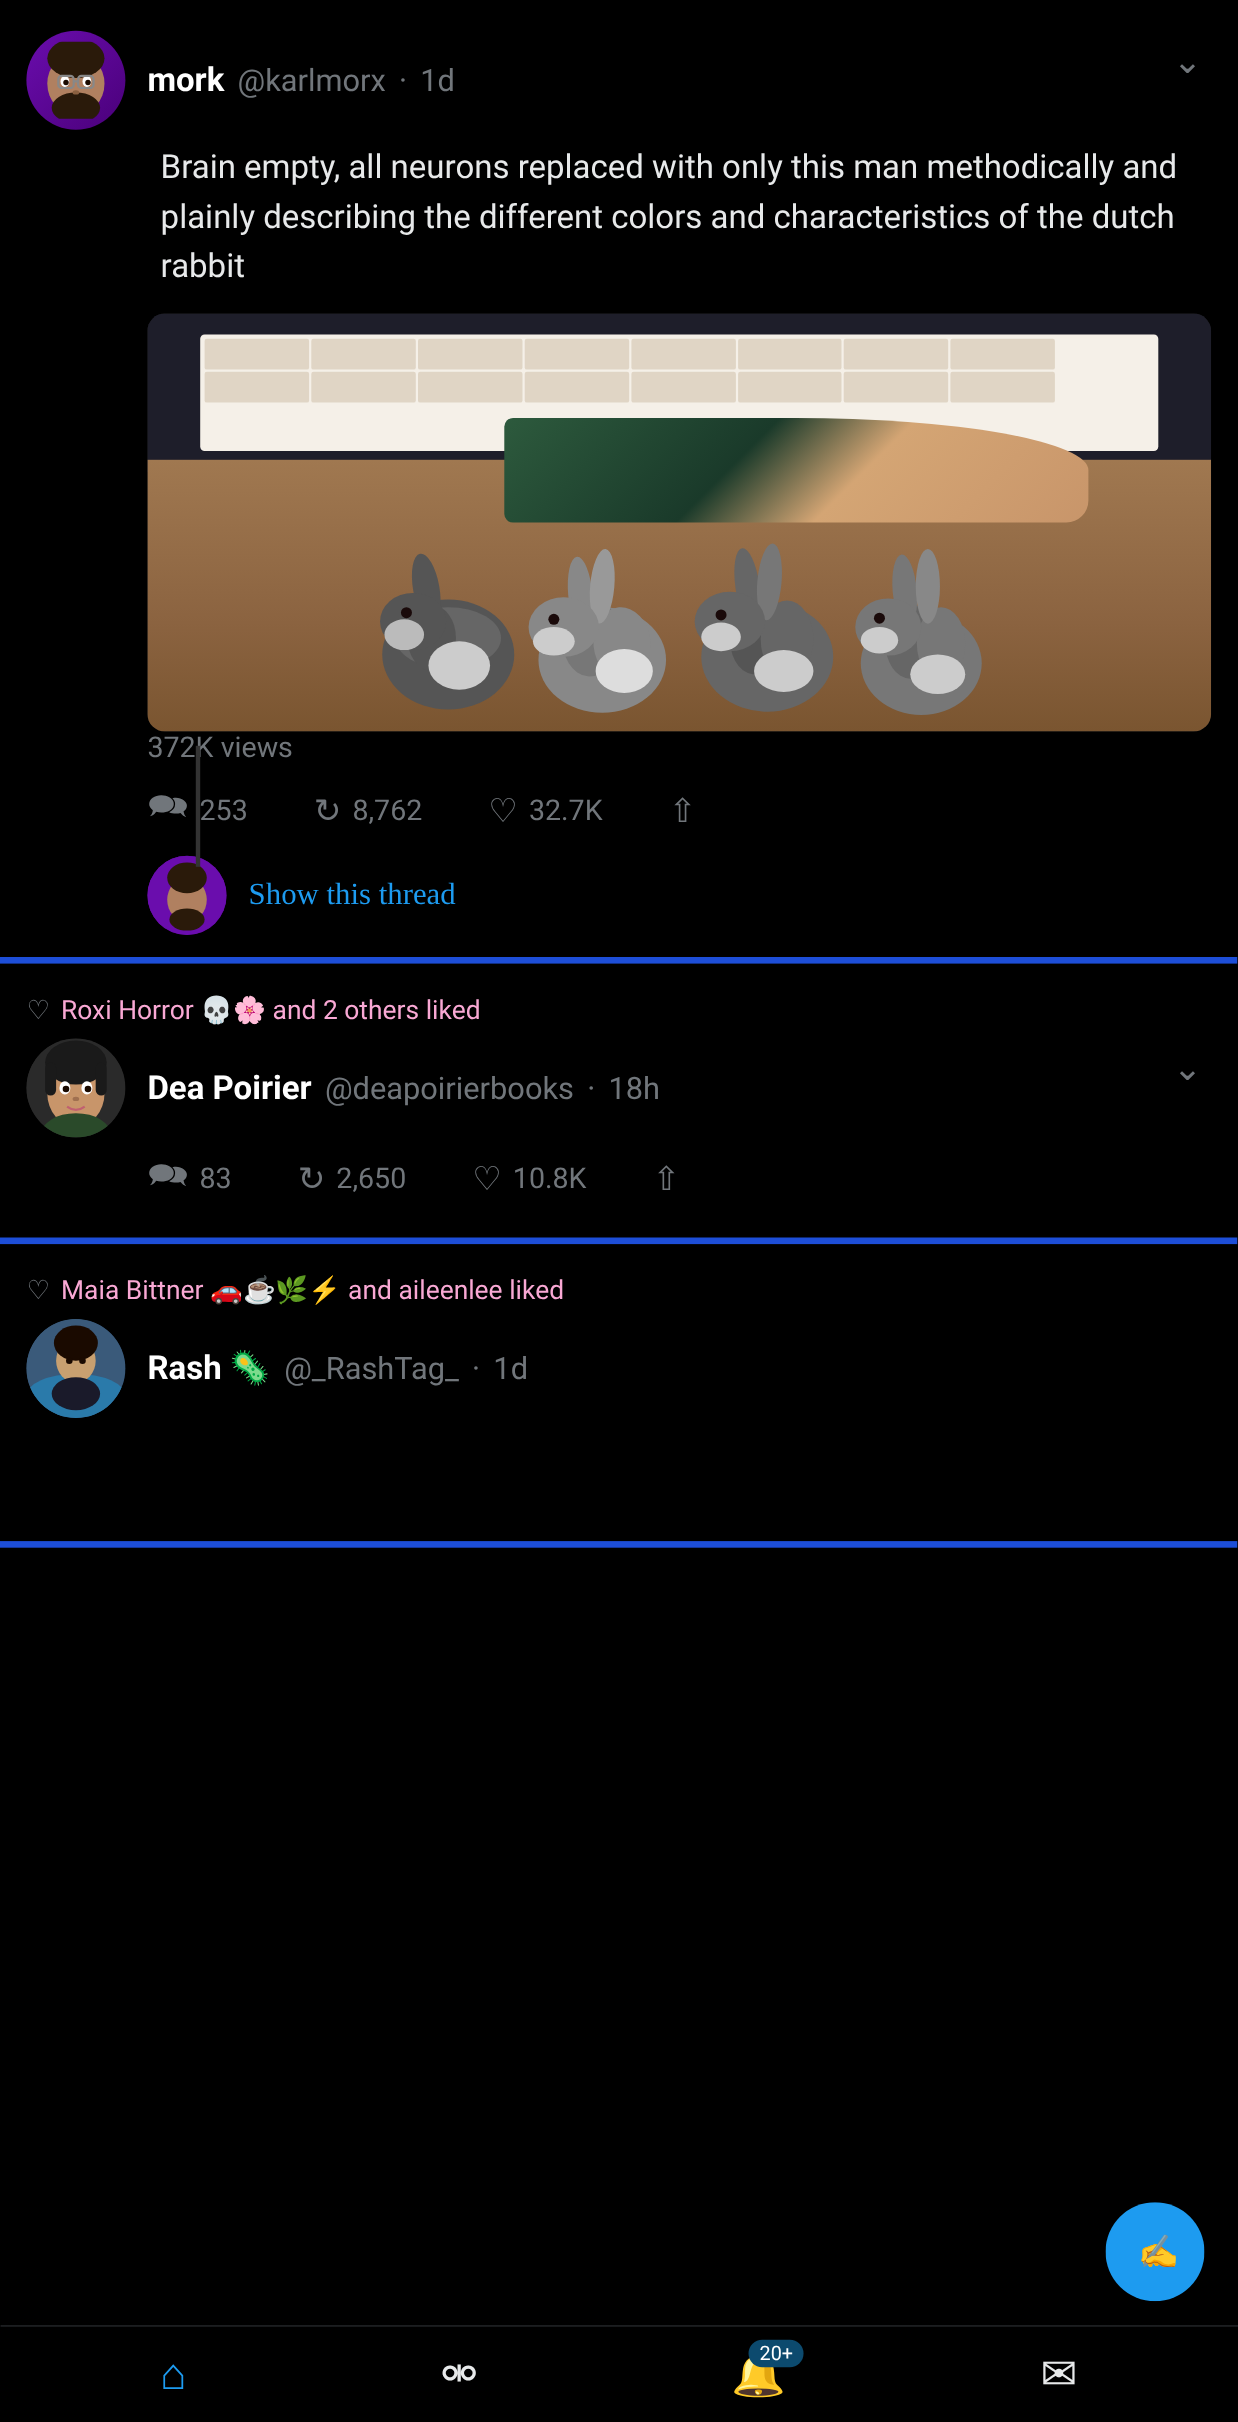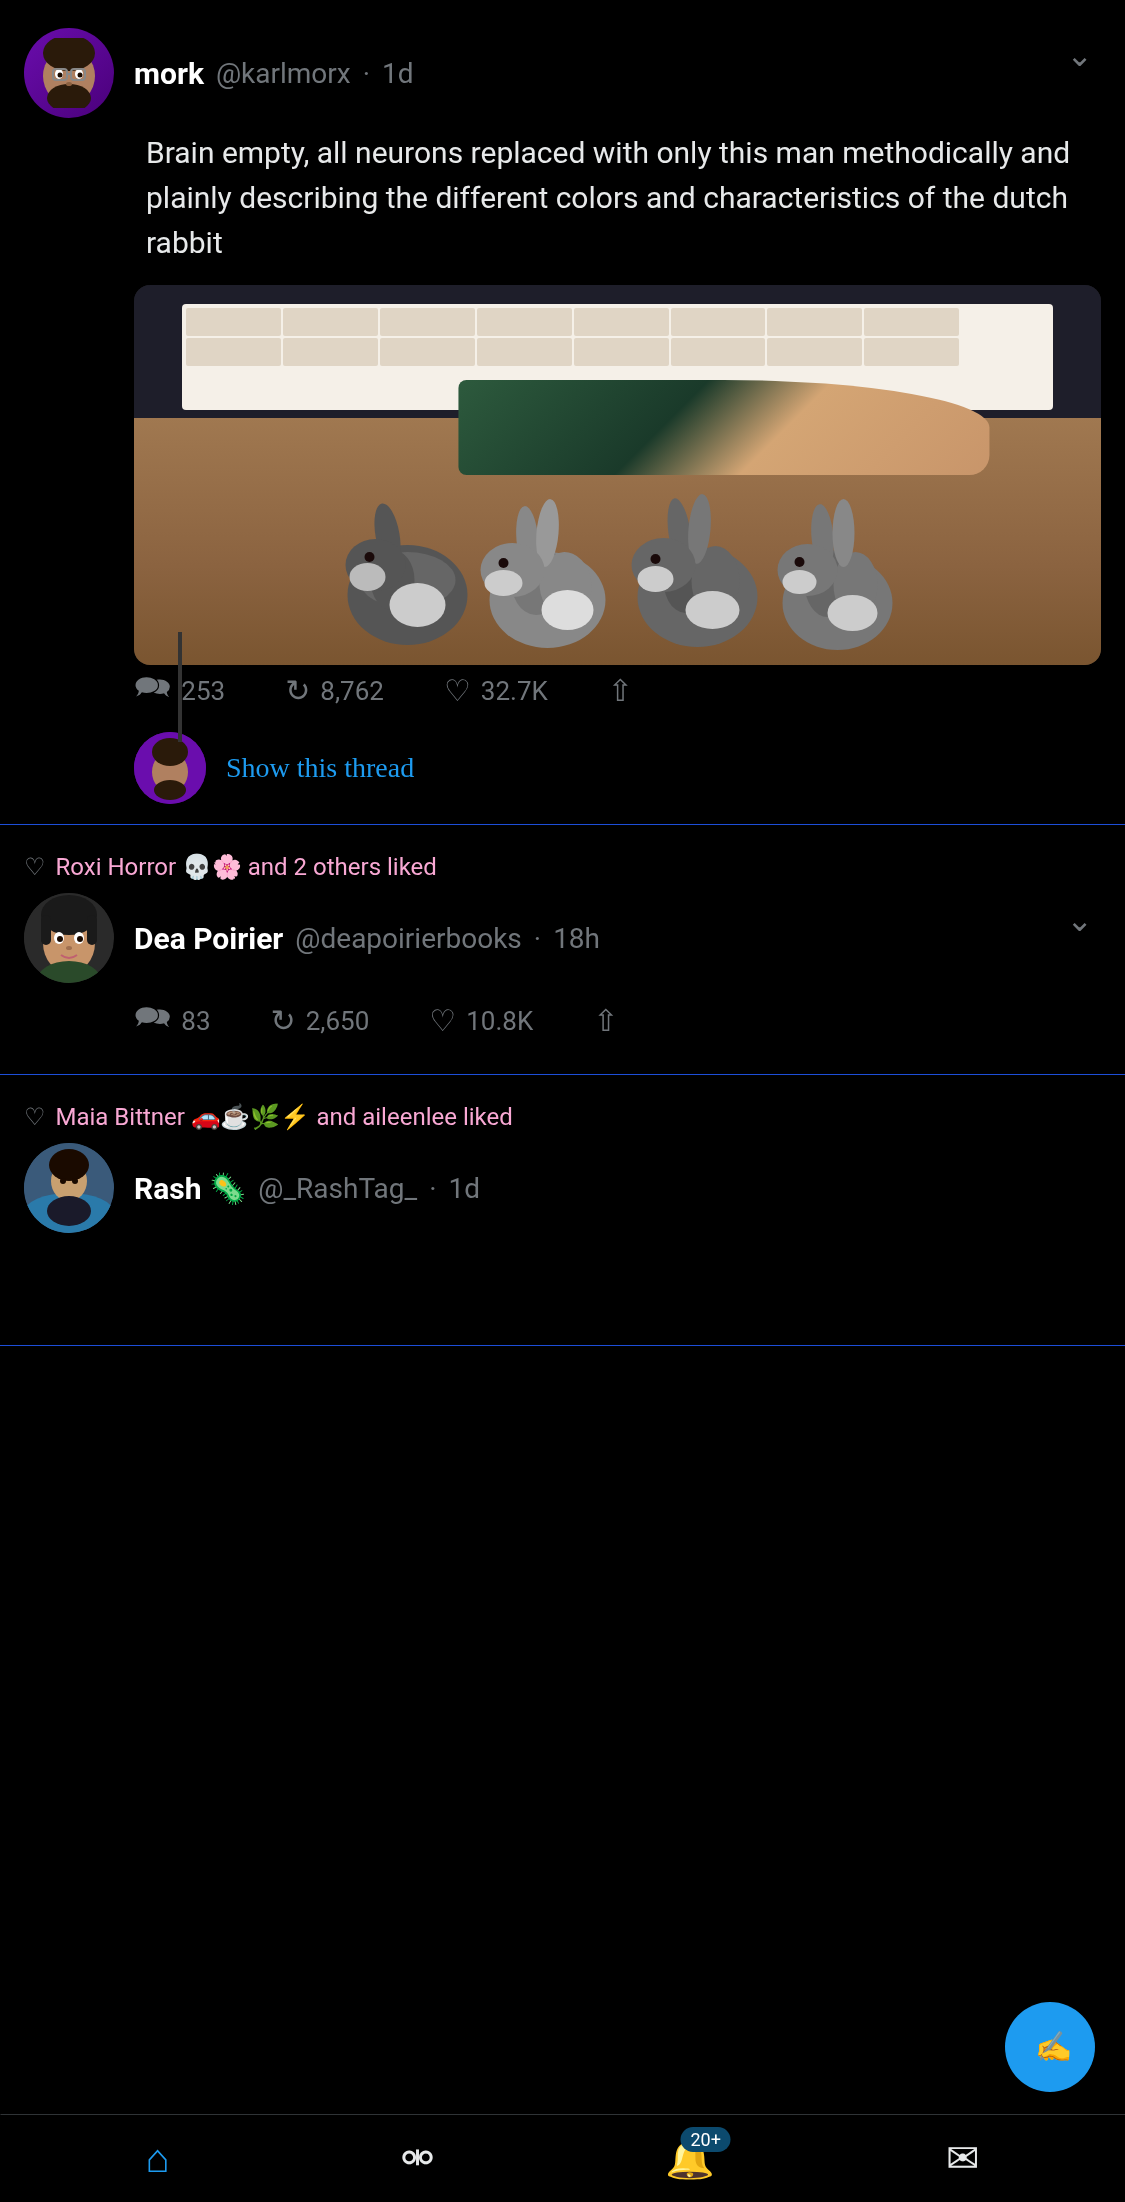--- a/index.html
+++ b/index.html
@@ -9,21 +9,21 @@
       background-color: #000;
       color: #fff;
       font-family: -apple-system, BlinkMacSystemFont, "Segoe UI", Roboto, Helvetica, Arial, sans-serif;
       max-width: 1125px;
       margin: 0 auto;
       font-size: 28px;
       overflow-x: hidden;
     }
 
     .tweet-container {
-      border-bottom: 1px solid #1d4ed8;
+      border-bottom: 6px solid #1d4ed8;
       padding: 28px 24px 20px 24px;
       position: relative;
     }
 
     .tweet-header {
       display: flex;
       align-items: flex-start;
       justify-content: space-between;
       margin-bottom: 12px;
     }
@@ -469,20 +469,21 @@
 
           <ellipse cx="495" cy="252" rx="11" ry="33" fill="#777" transform="rotate(-5 495 252)"></ellipse>
           <ellipse cx="516" cy="248" rx="11" ry="34" fill="#888"></ellipse>
 
           <ellipse cx="480" cy="285" rx="30" ry="26" fill="#777"></ellipse>
           <ellipse cx="472" cy="297" rx="17" ry="12" fill="#ccc"></ellipse>
           <circle cx="472" cy="277" r="5" fill="#1a0a0a"></circle>
         </svg>
       </div>
 
+      <div class="views-count">372K views</div>
 
       <div class="tweet-actions">
         <div class="action-item">
           <span class="action-icon">🗪</span>
           <span>253</span>
         </div>
         <div class="action-item">
           <span class="action-icon">↻</span>
           <span>8,762</span>
         </div>

